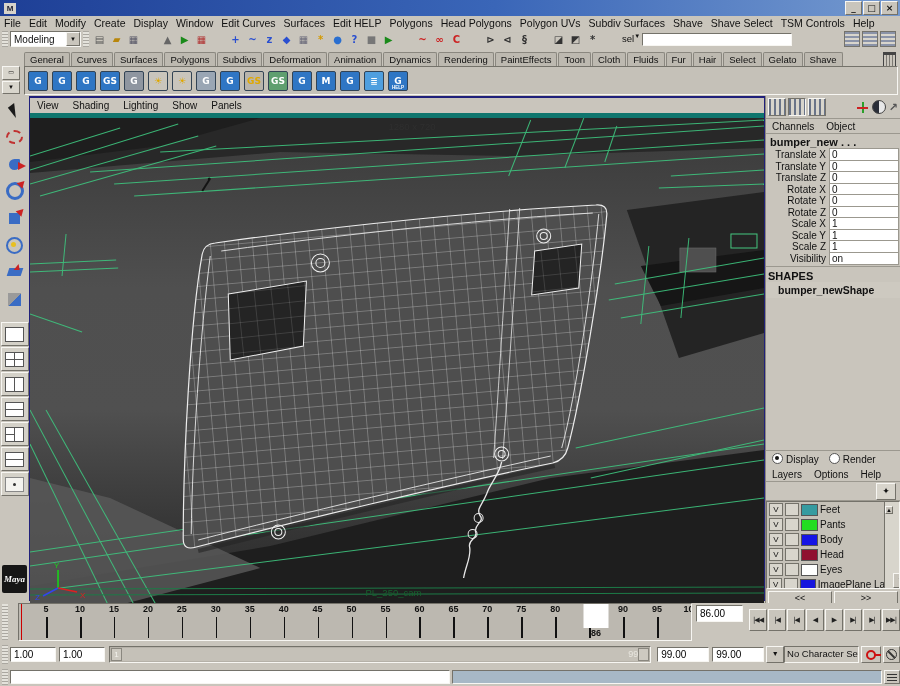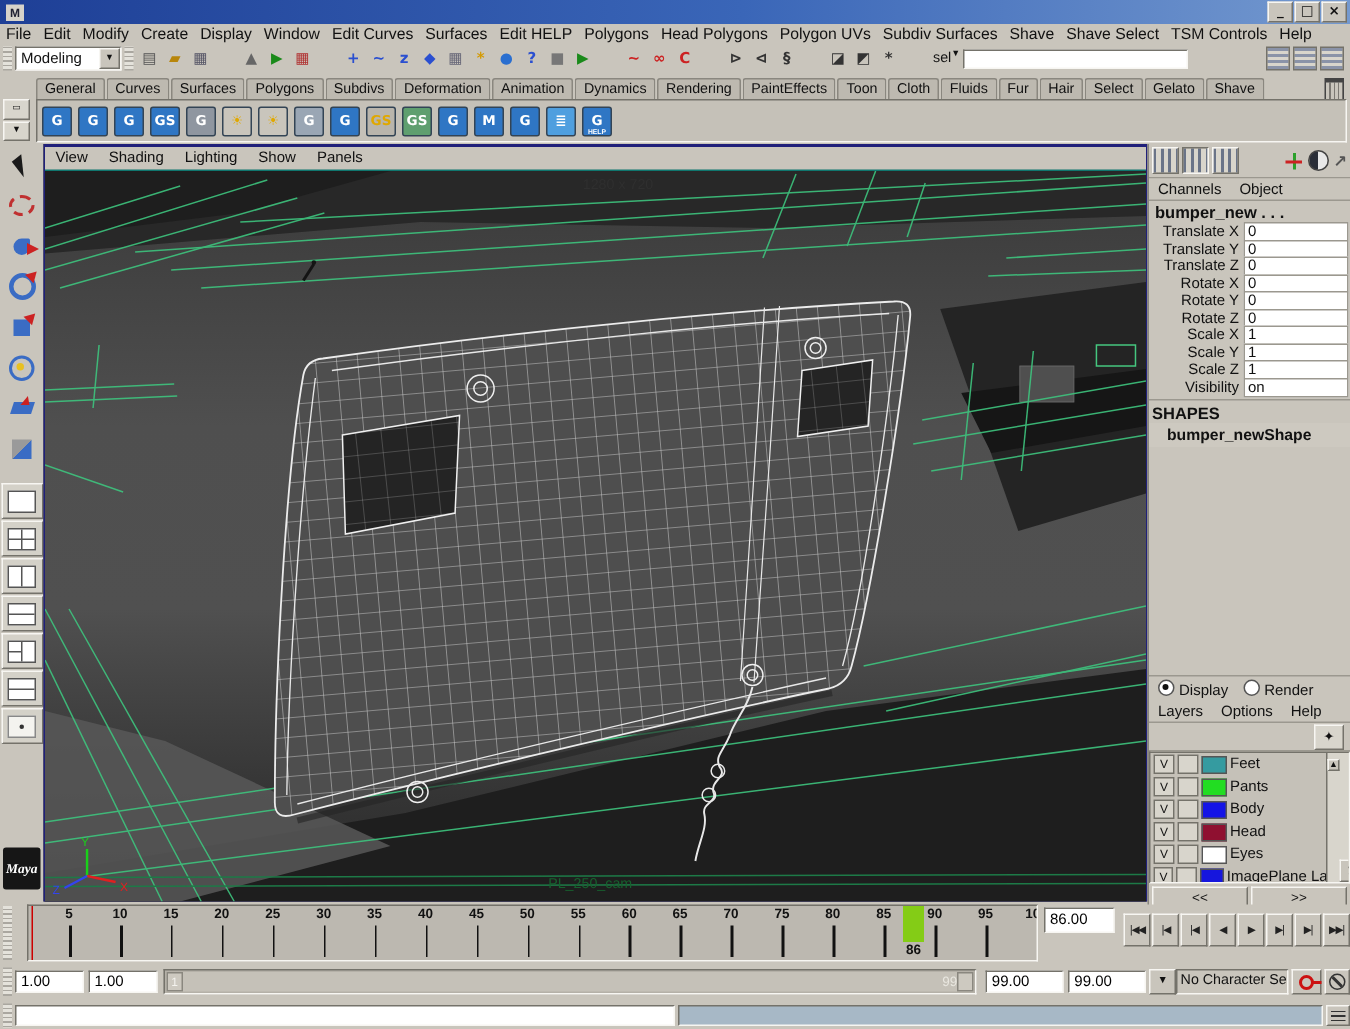--- a/index.html
+++ b/index.html
@@ -74,21 +74,21 @@
   .pane{width:17px;height:13px;background:#fff;border:1px solid #555;position:relative;}
   [data-name="four-pane-layout"] .pane::before,[data-name="three-pane-layout"] .pane::before,[data-name="split-left-layout"] .pane::before{content:"";position:absolute;left:8px;top:0;bottom:0;width:1px;background:#555;}
   [data-name="four-pane-layout"] .pane::after,[data-name="split-top-layout"] .pane::after,[data-name="pane-curve-layout"] .pane::after{content:"";position:absolute;top:6px;left:0;right:0;height:1px;background:#555;}
   [data-name="three-pane-layout"] .pane::after{content:"";position:absolute;top:6px;left:0;width:8px;height:1px;background:#555;}
   [data-name="custom-layout"] .pane{background:#f4f3ef;border-color:#888;}
   [data-name="custom-layout"] .pane::before{content:"";position:absolute;left:7px;top:5px;width:3px;height:3px;background:#333;border-radius:50%;}
   #maya-logo{position:absolute;left:2px;bottom:8px;width:25px;height:28px;background:#161616;color:#fff;
     font:italic bold 9px "Liberation Serif",serif;display:flex;align-items:center;justify-content:center;border-radius:2px;}
   
   #viewport{left:29px;top:96px;width:736px;height:505px;border:1px solid #20207a;border-top:2px solid #20207a;box-sizing:border-box;background:#3c3c3c;}
-  #vp-menu{height:15px;background:#c9c5bc;display:flex;align-items:center;border-bottom:1px solid #0f766e;}
+  #vp-menu{height:15px;background:#c9c5bc;display:flex;align-items:center;border-bottom:5px solid #0f766e;}
   .vp-menu-item{padding:0 7px;font-size:10px;}
   #vp-canvas{display:block;width:100%;height:487px;}
   
   #rightpanel{left:765px;top:96px;width:135px;height:514px;background:#c9c5bc;border-left:1px solid #8a877f;box-sizing:border-box;}
   #cb-toolbar{height:22px;display:flex;align-items:center;gap:2px;padding:0 2px;border-bottom:1px solid #9b988f;}
   .cb-layout-icon{width:16px;height:16px;background:repeating-linear-gradient(90deg,#6a7488 0 2px,#d8d5cc 2px 5px);border:1px solid;border-color:#f7f6f2 #74726a #74726a #f7f6f2;}
   .cb-layout-icon.pressed{border-color:#74726a #f7f6f2 #f7f6f2 #74726a;}
   #cb-right-icons{margin-left:auto;display:flex;gap:3px;align-items:center;}
   #axis-icon{width:13px;height:13px;position:relative;}
   #axis-icon::before{content:"";position:absolute;left:6px;top:1px;width:2px;height:11px;background:#2aa02a;}
@@ -125,21 +125,21 @@
   #le-nav{display:flex;gap:2px;padding:2px;}
   .le-nav-btn{flex:1;height:13px;background:#c9c5bc;border:1px solid;border-color:#f7f6f2 #74726a #74726a #f7f6f2;
     font-size:9px;text-align:center;line-height:12px;}
   
   #timeslider{left:0;top:603px;width:900px;height:38px;display:flex;background:#c9c5bc;}
   #ruler{position:relative;margin-left:8px;width:680px;height:36px;background:#bcb8b0;border:1px solid;border-color:#74726a #f7f6f2 #f7f6f2 #74726a;overflow:hidden;}
   .ts-tick{position:absolute;top:0;bottom:0;width:1px;}
   .ts-tick::after{content:"";position:absolute;left:0;top:13px;bottom:2px;width:1.5px;background:#111;}
   .ts-num{position:absolute;top:0;left:0;transform:translateX(-50%);font:bold 9px "Liberation Sans",sans-serif;}
   #ts-startline{position:absolute;left:2px;top:0;bottom:0;width:1px;background:#c00;}
-  #ts-marker{position:absolute;top:0;width:14px;height:24px;background:#84cc16;transform:translateX(-50%);margin-left:13px;}
+  #ts-marker{position:absolute;top:0;width:25px;height:24px;background:#ffffff;transform:translateX(-50%);}
   #ts-marker-label{position:absolute;top:24px;left:50%;transform:translateX(-50%);font:bold 9px "Liberation Sans",sans-serif;color:#111;}
   #current-time{width:47px;height:17px;margin:2px 0 0 4px;}
   #transport{display:flex;gap:1px;margin:6px 0 0 6px;}
   .tp-btn{width:18px;height:22px;background:#c9c5bc;border:1px solid;border-color:#f7f6f2 #74726a #74726a #f7f6f2;
     font:7px "DejaVu Sans",sans-serif;letter-spacing:-1px;color:#222;display:flex;align-items:center;justify-content:center;padding:0;position:relative;}
   
   #rangeslider{left:0;top:644px;width:900px;height:21px;display:flex;align-items:center;background:#c9c5bc;}
   #range-track{position:relative;width:546px;height:15px;margin-left:4px;background:#b5b1a8;border:1px solid;border-color:#74726a #f7f6f2 #f7f6f2 #74726a;}
   #range-bar{position:absolute;left:1px;right:1px;top:1px;bottom:1px;background:#c5c1b8;}
   .range-handle{position:absolute;top:1px;bottom:1px;width:9px;background:#cdc9c0;border:1px solid #8a877f;font:8px "Liberation Sans",sans-serif;color:#f4f3ee;text-align:center;line-height:12px;}

